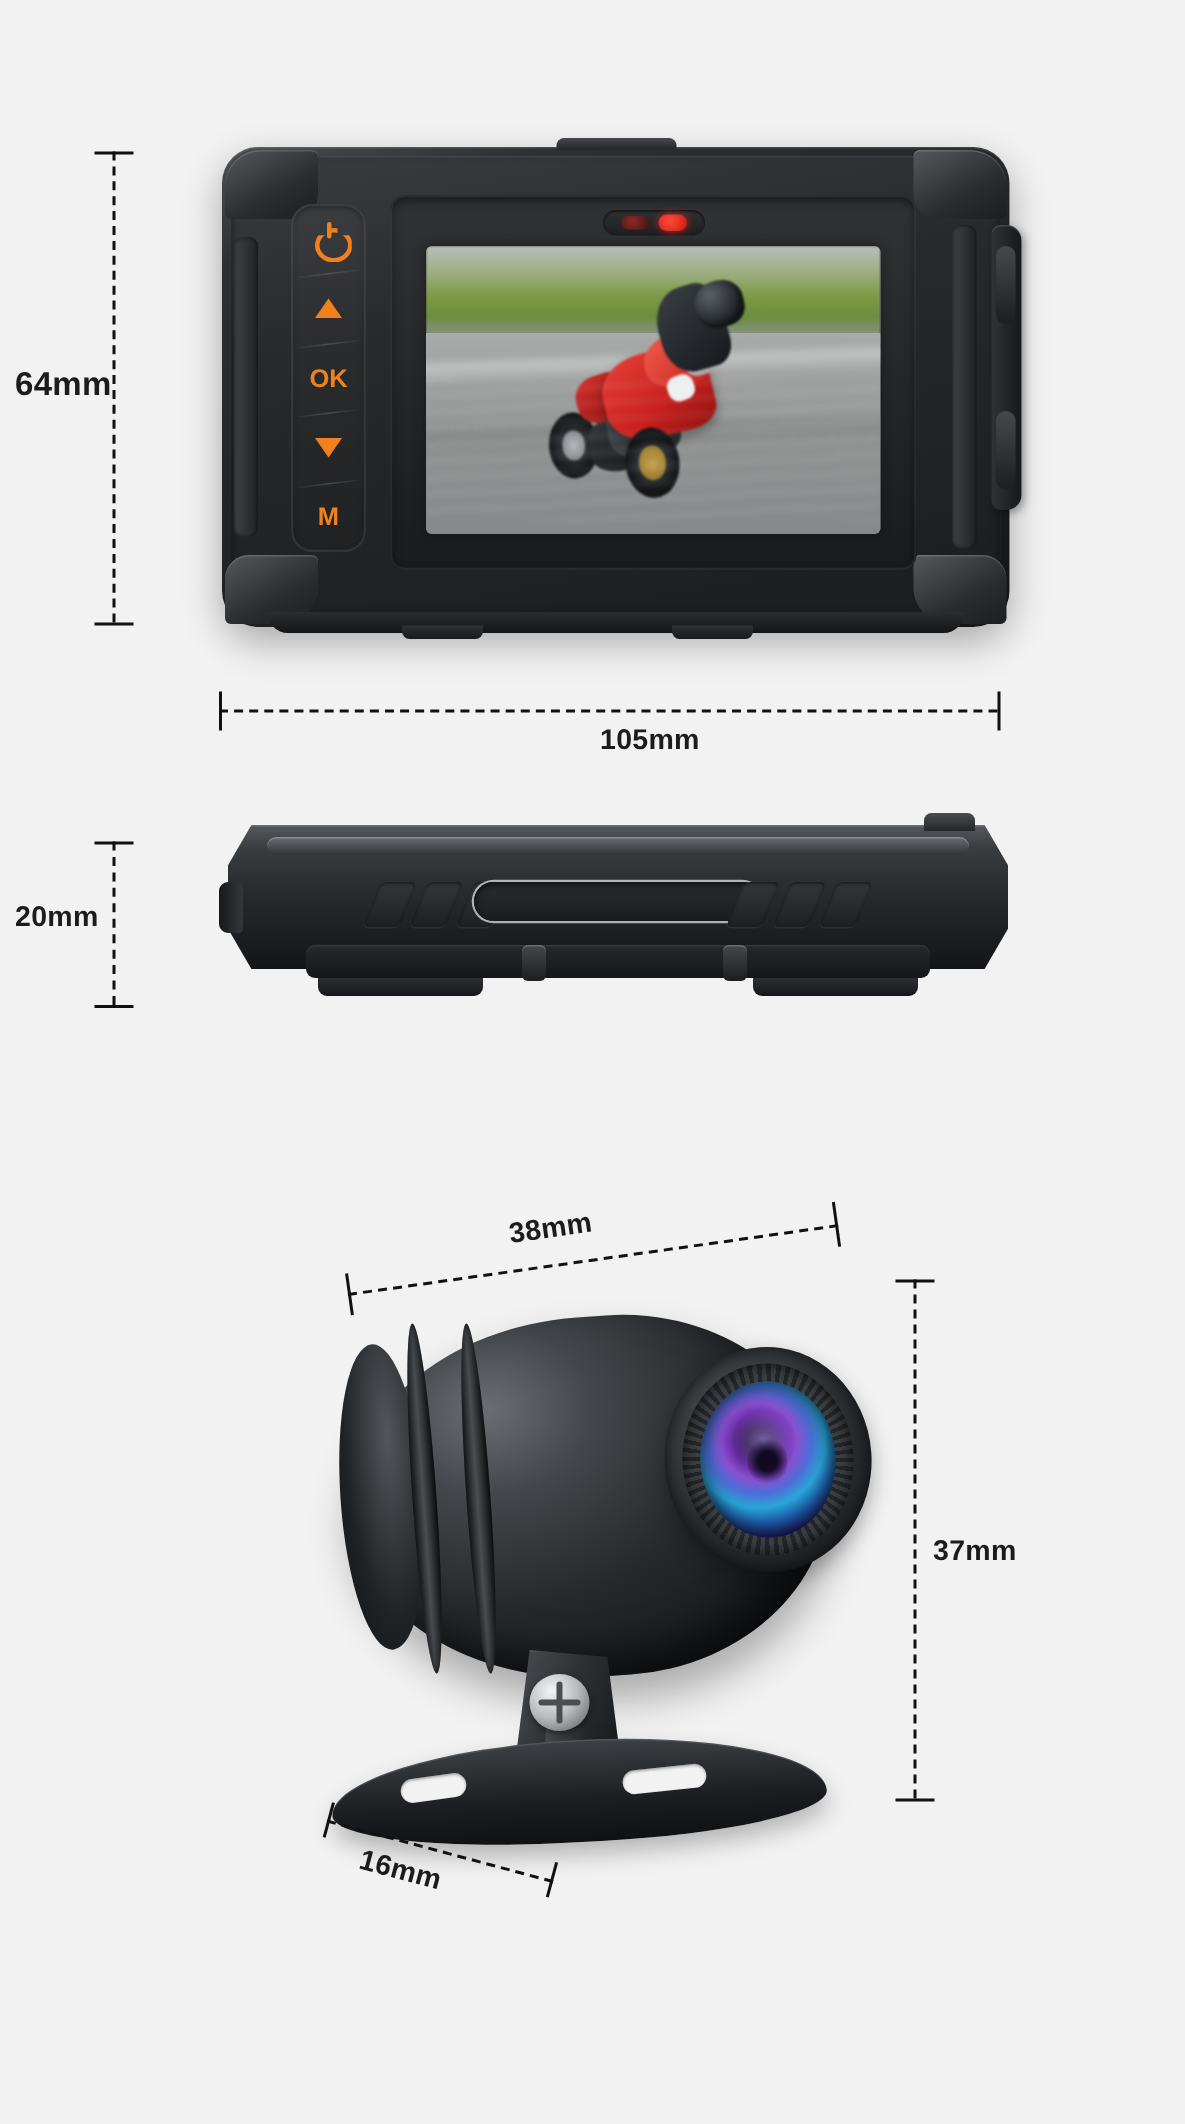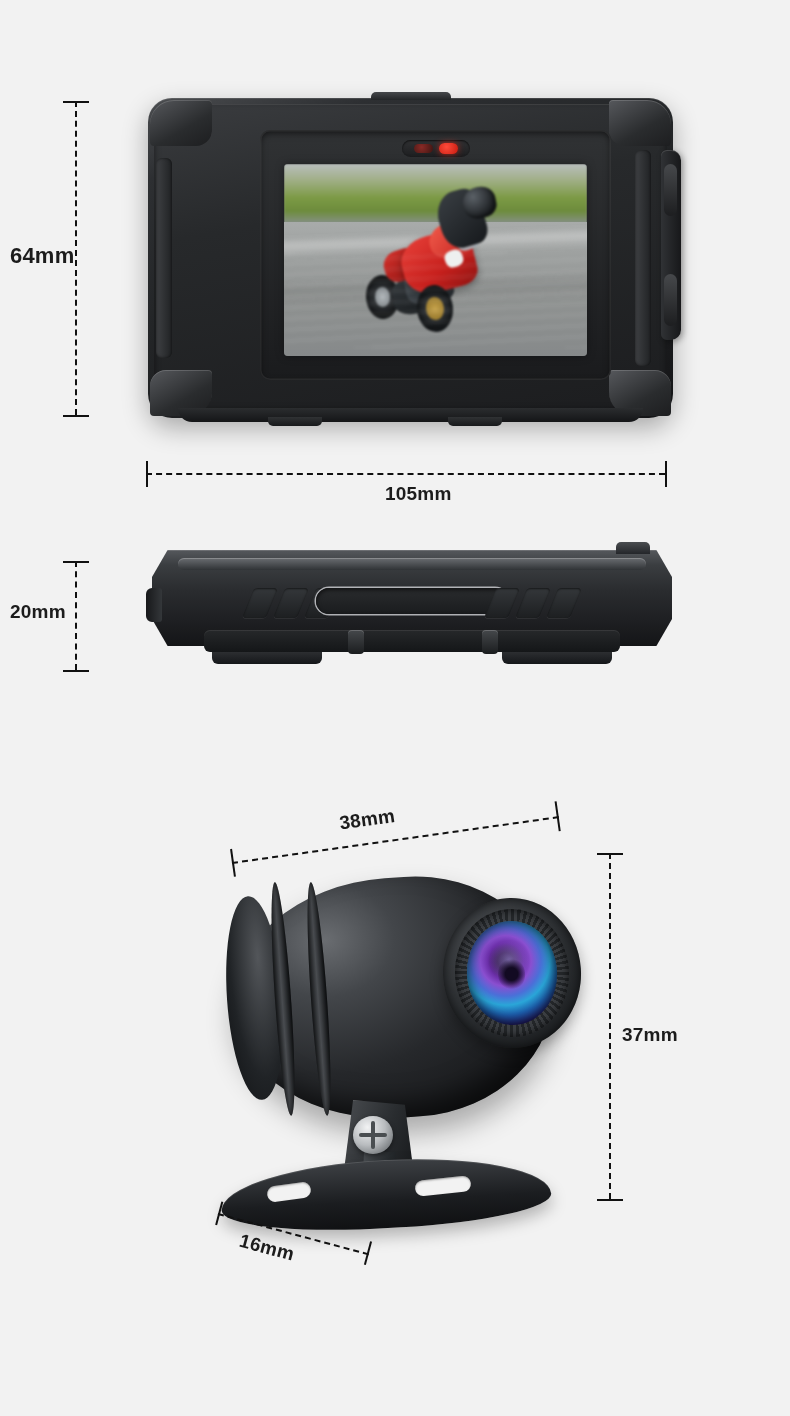--- a/index.html
+++ b/index.html
@@ -367,20 +367,37 @@
     <div class="cf-corner tl"></div>
     <div class="cf-corner tr"></div>
     <div class="cf-corner bl"></div>
     <div class="cf-corner br"></div>
 
     <div class="cf-grip l"></div>
     <div class="cf-grip r"></div>
     <div class="cf-port"></div>
     <div class="cf-toptab"></div>
 
+    <div class="cf-pad">
+      <div class="cf-key">
+        <span class="pwr"></span>
+      </div>
+      <div class="cf-key">
+        <span class="tri-up"></span>
+      </div>
+      <div class="cf-key">
+        <span class="txt">OK</span>
+      </div>
+      <div class="cf-key">
+        <span class="tri-dn"></span>
+      </div>
+      <div class="cf-key">
+        <span class="txt">M</span>
+      </div>
+    </div>
 
     <div class="cf-screenwrap">
       <div class="cf-led">
         <span class="d1"></span>
         <span class="d2"></span>
       </div>
       <div class="cf-screen">
         <div class="sky-grass"></div>
         <div class="road"></div>
         <div class="road-blur1"></div>
@@ -411,21 +428,21 @@
     <div class="cap-h" style="left:63px; top:101px; width:26px;"></div>
     <div class="dim-v" style="left:75px; top:101px; height:314px;"></div>
     <div class="cap-h" style="left:63px; top:415px; width:26px;"></div>
     <div class="dim-label" style="left:10px; top:243px; font-size:22px;">64mm</div>
   </div>
 
   <div>
     <div class="cap-v" style="left:146px; top:461px; height:26px;"></div>
     <div class="dim-h" style="left:146px; top:473px; width:519px;"></div>
     <div class="cap-v" style="left:665px; top:461px; height:26px;"></div>
-    <div class="dim-label" style="left:385px; top:483px; font-size:19px;">105mm</div>
+    <div class="dim-label" style="left:400px; top:483px; font-size:19px;">105mm</div>
   </div>
 
   <div class="cam-side">
     <div class="cs-body"></div>
     <div class="cs-top-ridge"></div>
     <div class="cs-lens-side"></div>
     <div class="cs-vents l">
         <i></i>
         <i></i>
         <i></i>

